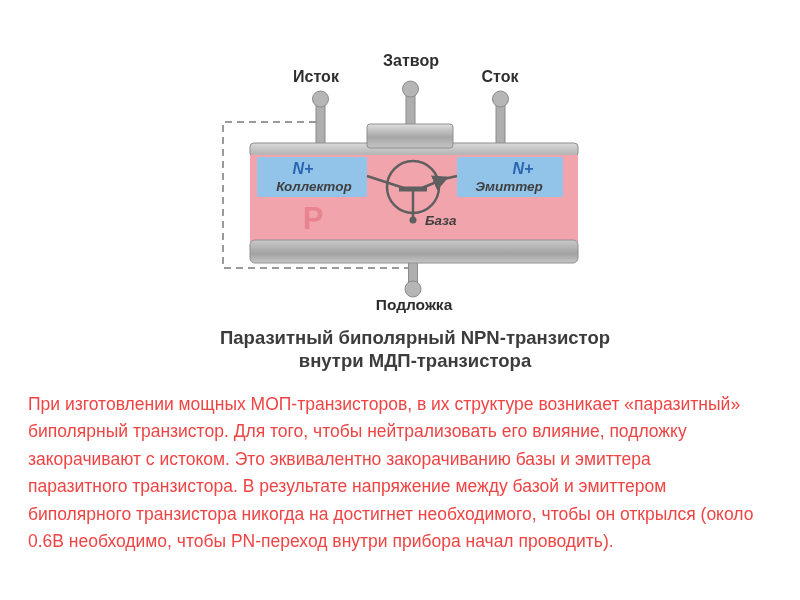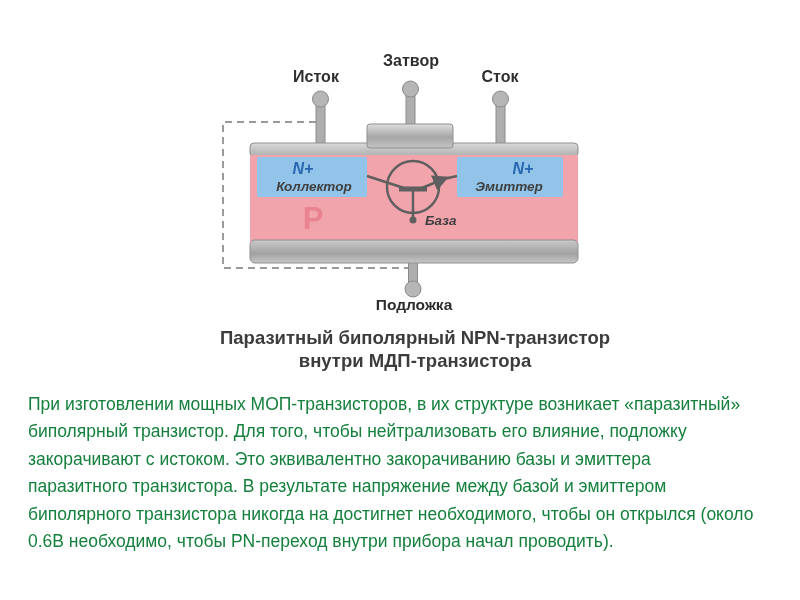--- a/index.html
+++ b/index.html
@@ -8,21 +8,21 @@
   .diagram-svg{position:absolute;left:0;top:0;}
   .diagram-svg text{font-family:"Liberation Sans",sans-serif;}
   .terminal-label{font-size:16px;font-weight:700;fill:#2e2e2e;}
   .n-label{font-size:16px;font-weight:700;font-style:italic;fill:#2a66b0;}
   .region-label{font-size:13.5px;font-weight:700;font-style:italic;fill:#3f3f3f;}
   .p-label{font-size:31px;font-weight:700;fill:#e8838f;}
   .substrate-label{font-size:15.5px;font-weight:700;fill:#2e2e2e;}
   .caption{position:absolute;left:15px;top:326px;width:800px;text-align:center;
            font-size:18.5px;font-weight:700;color:#3c3c3c;line-height:23px;}
   .body-text{position:absolute;left:28px;top:391px;width:727px;
-             font-size:17.5px;line-height:27.4px;color:#15803d;}
+             font-size:17.5px;line-height:27.4px;color:#ef4444;}
   .pin{fill:#aeaeae;stroke:#8b8b8b;stroke-width:1;}
   .pin-cap{fill:#b6b6b6;stroke:#8b8b8b;stroke-width:1;}
   .sym{stroke:#5f5f5f;fill:none;}
   .dash{fill:none;stroke:#9a9a9a;stroke-width:2;stroke-dasharray:7 5;}
 </style>
 </head>
 <body>
 
 <div class="page">
 

